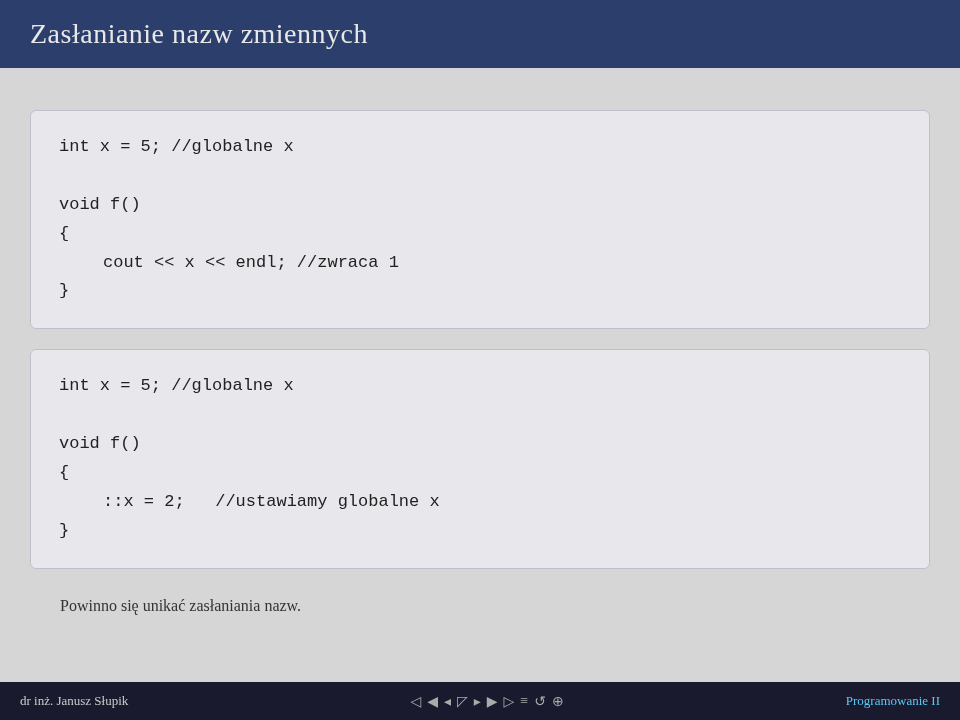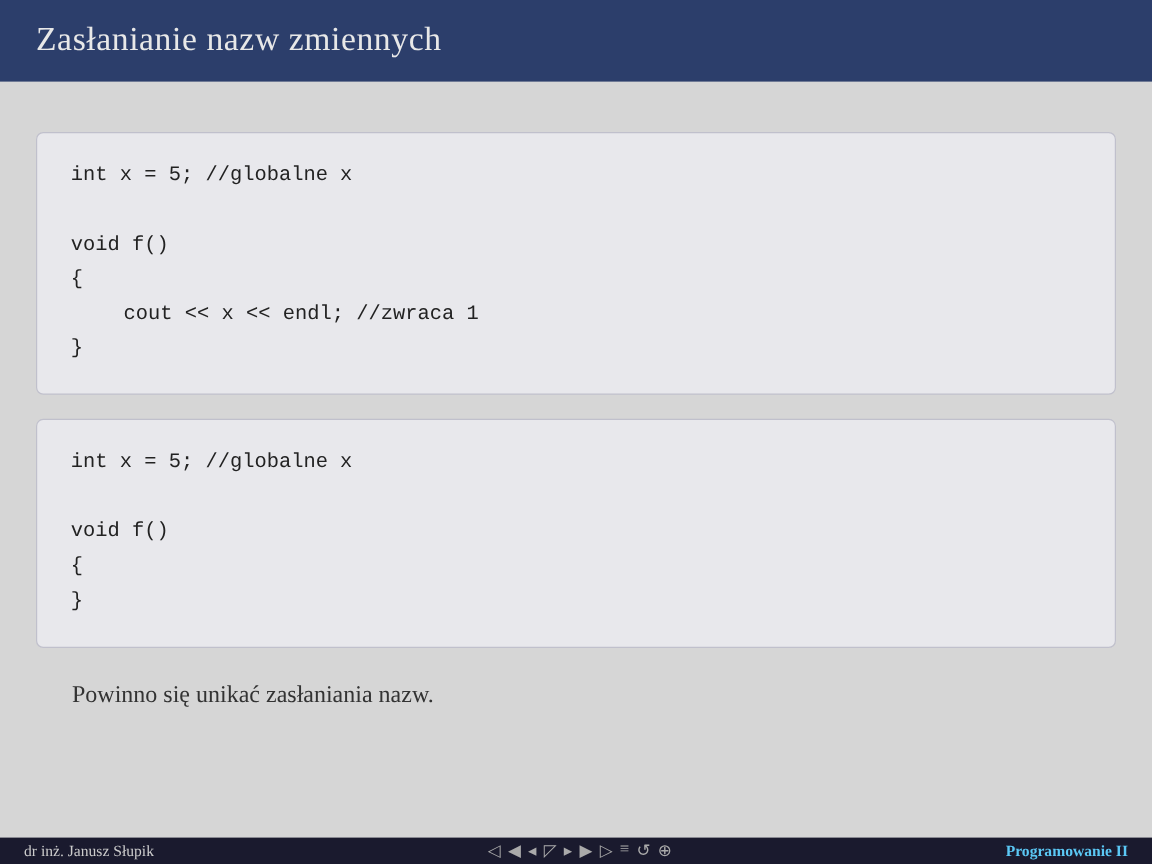--- a/index.html
+++ b/index.html
@@ -54,54 +54,54 @@
     }
 
     .code-indent {
       white-space: pre;
       display: block;
       padding-left: 44px;
     }
 
     .bottom-bar {
       background: #1a1a2e;
-      height: 22px;
+      height: 38px;
       display: flex;
       align-items: center;
       justify-content: space-between;
       padding: 0 20px;
     }
 
     .bottom-left {
       color: #cccccc;
       font-size: 13px;
     }
 
     .bottom-center {
       color: #5bc8f5;
       font-size: 13px;
-      font-weight: bold;
+      font-weight: normal;
     }
 
     .bottom-nav {
       display: flex;
       align-items: center;
       gap: 6px;
     }
 
     .nav-icon {
       color: #aaaaaa;
       font-size: 14px;
       cursor: pointer;
     }
 
     .footer-note {
       background: #d6d6d6;
       padding: 8px 30px 4px 30px;
-      font-size: 20px;
+      font-size: 16px;
       color: #333;
     }
   </style>
 </head>
 <body>
 
 <div class="header">
   <span>Zasłanianie nazw zmiennych</span>
 </div>
 
@@ -114,20 +114,21 @@
     <span class="code-line">{</span>
     <span class="code-indent">cout &lt;&lt; x &lt;&lt; endl; //zwraca 1</span>
     <span class="code-line">}</span>
   </div>
 
   <div class="code-block">
     <span class="code-line">int x = 5; //globalne x</span>
     <span class="code-line">&nbsp;</span>
     <span class="code-line">void f()</span>
     <span class="code-line">{</span>
+    <span class="code-indent">::x = 2;   //ustawiamy globalne x</span>
     <span class="code-line">}</span>
   </div>
 
   <div class="footer-note">
     <span>Powinno się unikać zasłaniania nazw.</span>
   </div>
 
 </div>
 
 <div class="bottom-bar">

